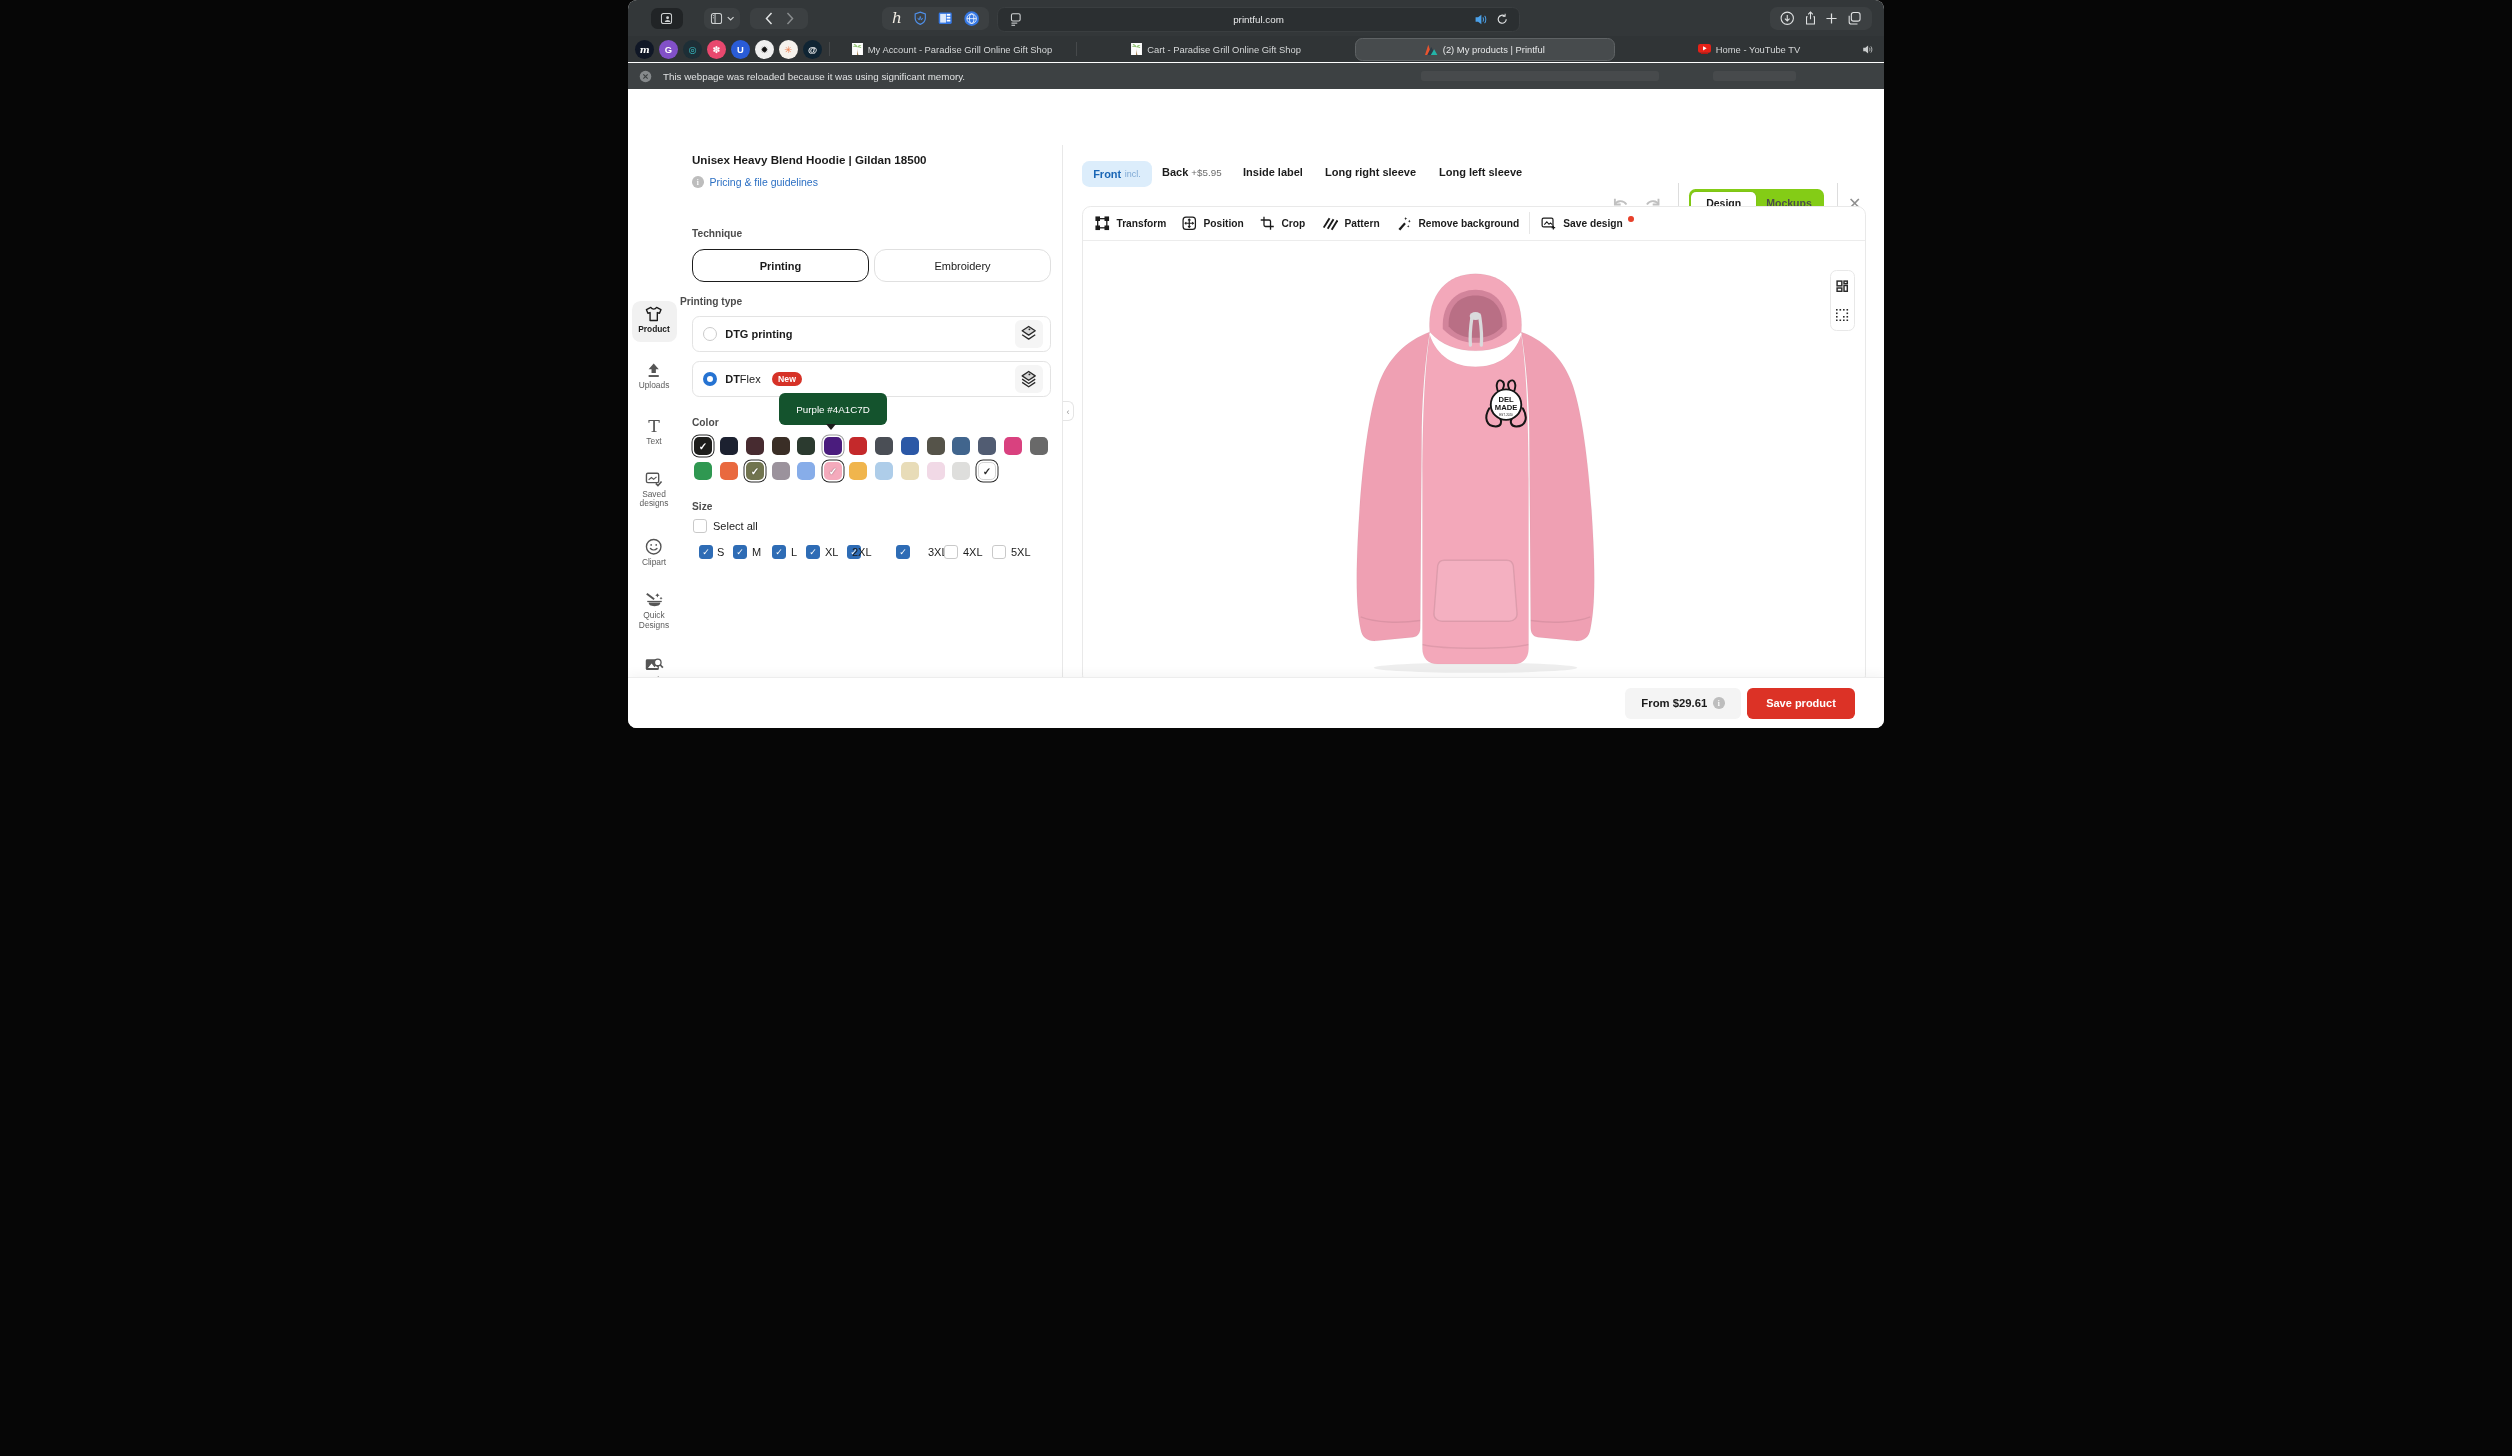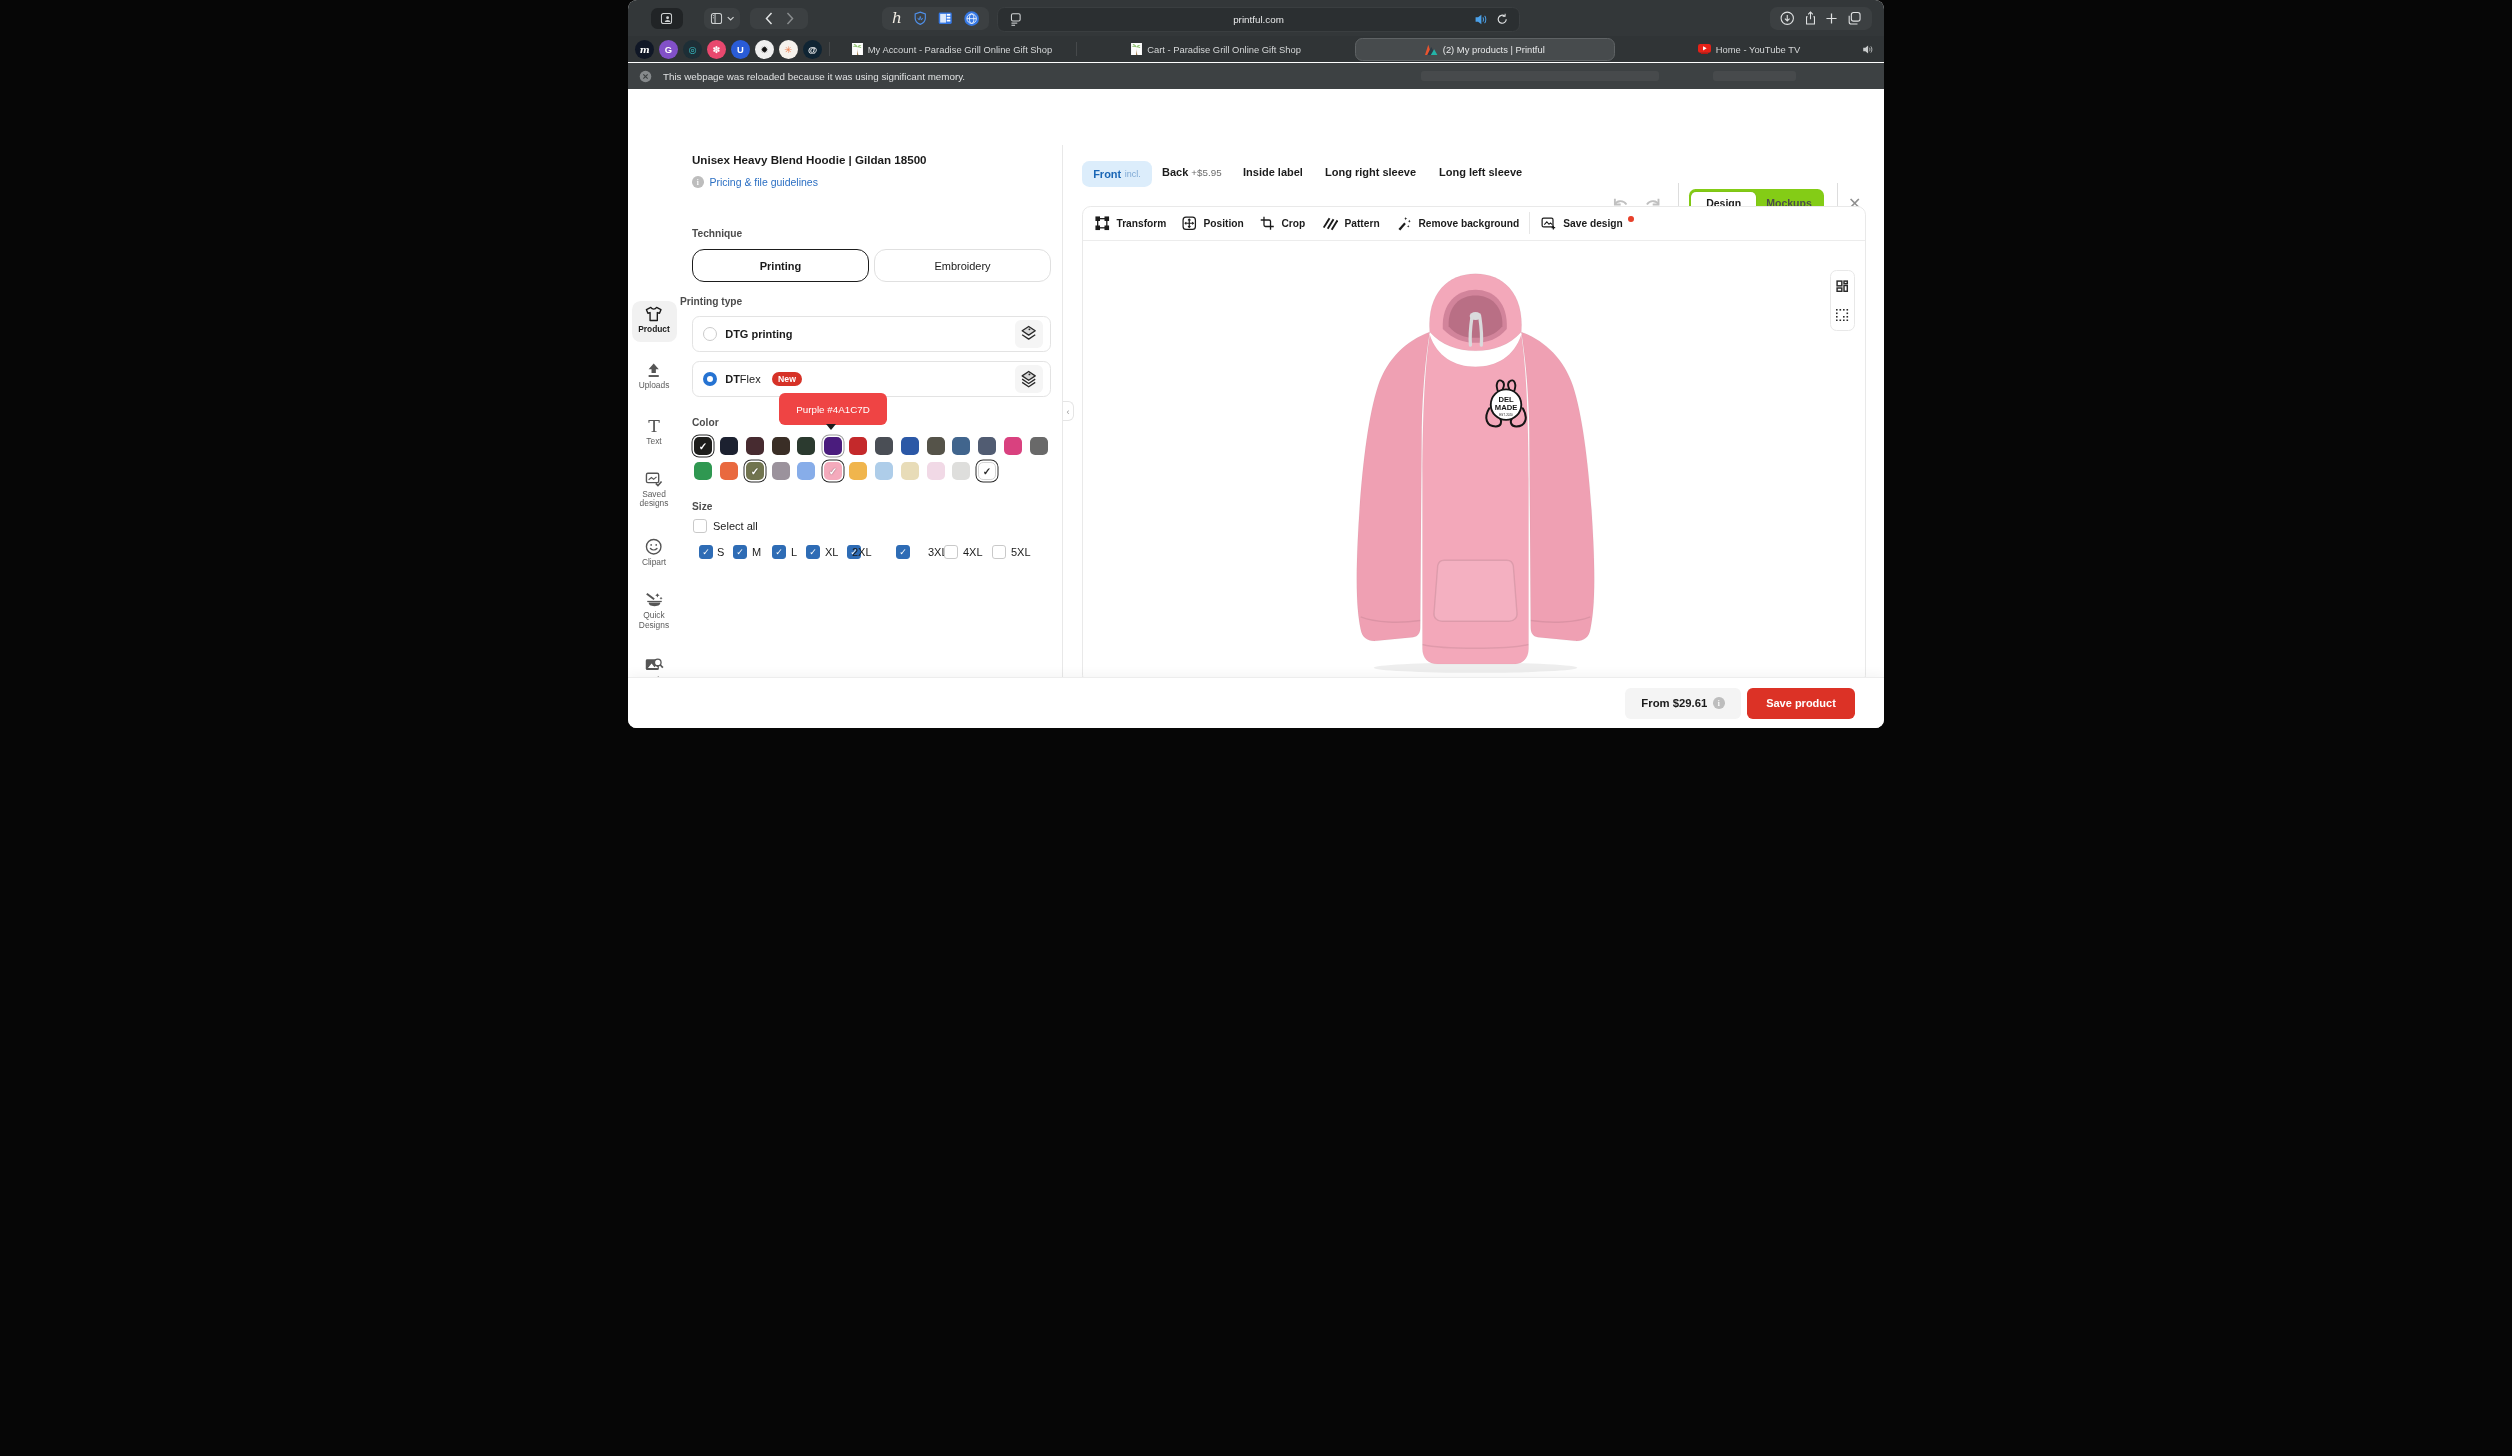--- a/index.html
+++ b/index.html
@@ -57,21 +57,21 @@
   .techbtn{position:absolute;top:249px;height:33px;border-radius:12px;display:flex;align-items:center;justify-content:center;font-size:11px;color:#1b1b1b;cursor:pointer;background:#fff;}
   #techprint{left:64px;width:177px;border:1.5px solid #1d1d1d;font-weight:bold;}
   #techembr{left:246px;width:177px;border:0.7px solid #e0e0e0;}
   .optrow{position:absolute;left:64px;width:359px;height:36px;border:0.7px solid #e3e3e3;border-radius:7.3px;background:#fff;display:flex;align-items:center;padding:0 7.3px 0 10.2px;gap:8px;cursor:pointer;}
   .radio{width:14px;height:14px;border-radius:50%;background:#fff;border:1.1px solid #cbcbcb;}
   .radio.on{border:4px solid #2673d2;}
   .optlabel{font-size:11px;font-weight:bold;color:#1b1b1b;}
   .optlight{font-weight:400;}
   .newbadge{background:#d63227;color:#fff;font-size:8.7px;font-weight:bold;border-radius:7.3px;padding:2.2px 6.5px;margin-left:2.9px;}
   .opticon{margin-left:auto;width:28px;height:28px;background:#f5f5f5;border-radius:5.8px;display:flex;align-items:center;justify-content:center;color:#2a2a2a;}
-  #tooltip{left:151px;top:393px;width:108px;height:32px;background:#ef4444;border-radius:5.8px;color:#fff;font-size:9.8px;display:flex;align-items:center;justify-content:center;z-index:30;}
+  #tooltip{left:151px;top:393px;width:108px;height:32px;background:#14532d;border-radius:5.8px;color:#fff;font-size:9.8px;display:flex;align-items:center;justify-content:center;z-index:30;}
   #tooltiptail{left:198px;top:424px;width:0;height:0;border-left:5.8px solid transparent;border-right:5.8px solid transparent;border-top:6.5px solid #1d1d1d;z-index:30;}
   .swrow{position:absolute;left:0;width:383px;height:18px;}
   .sw{position:absolute;top:0;width:18px;height:18px;border-radius:5.1px;cursor:pointer;display:flex;align-items:center;justify-content:center;}
   .sw.on{box-shadow:0 0 0 1.5px #fff,0 0 0 2.5px #2b2b2b;}
   .sw.hv{box-shadow:0 0 0 1.5px #fff,0 0 0 2.5px #9a9a9a;}
   .sw.brd{border:0.7px solid #d4d4d4;}
   .ck{font-size:10.2px;font-weight:bold;color:#fff;text-shadow:0 0 1.5px rgba(0,0,0,.55);font-style:normal;}
   .ck.dark{color:#2b2b2b;text-shadow:none;}
   .cbx{position:absolute;width:14px;height:14px;border-radius:2.9px;border:1.1px solid #c9c9c9;background:#fff;cursor:pointer;}
   .cbx.on{background:#2e6cb5;border-color:#2e6cb5;color:#fff;display:flex;align-items:center;justify-content:center;font-size:9px;}

